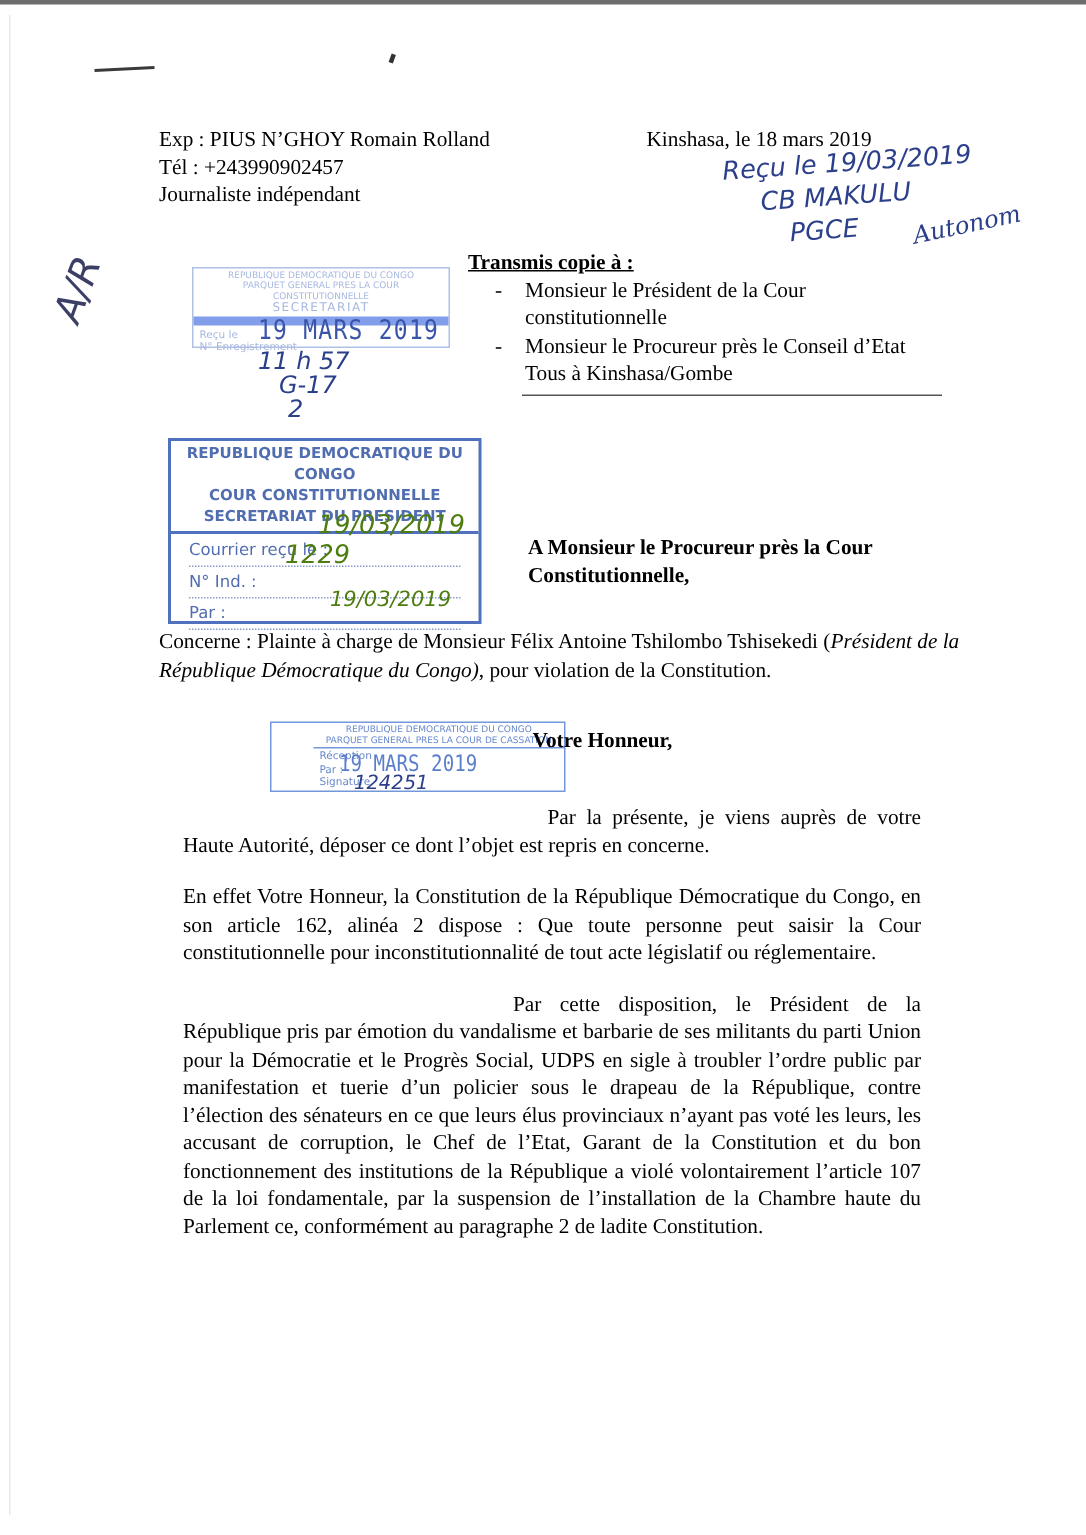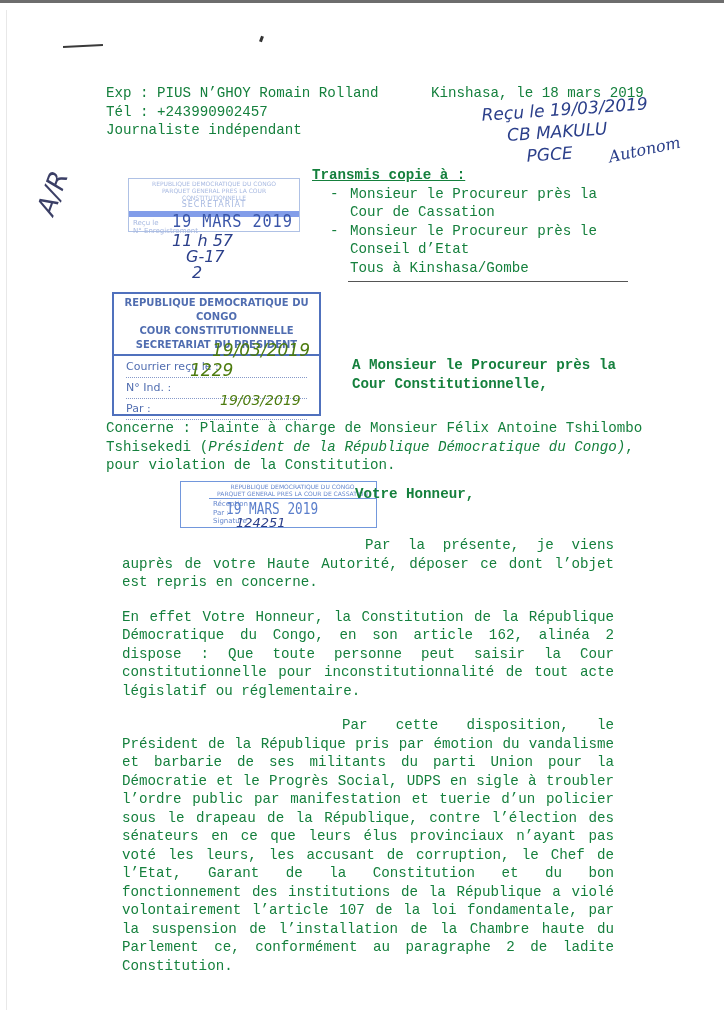--- a/index.html
+++ b/index.html
@@ -1,21 +1,21 @@
 <!DOCTYPE html>
 <html><head>
 <meta charset="utf-8">
 <style>
   html, body { margin: 0; padding: 0; }
   body { width: 724px; height: 1023px; background: #ffffff; position: relative; overflow: hidden;
          font-family: "Liberation Serif", serif; color: #2a2a2a; }
   .page-edge-top { position: absolute; left: 0; top: 0; width: 724px; height: 3px; background: #6d6d6d; }
   .page-edge-left { position: absolute; left: 6px; top: 10px; width: 1px; height: 1000px; background: #e8e8e8; }
   .abs { position: absolute; }
-  .serif { font-family: Liberation Mono, monospace; font-size: 14.2px; line-height: 18.5px; color: #15803d; }
+  .serif { font-family: Liberation Serif, serif; font-size: 14.2px; line-height: 18.5px; color: #000000; }
   .hand { font-family: "DejaVu Sans", sans-serif; font-style: italic; color: #2b3f8a; }
   .dash-mark { position: absolute; left: 63px; top: 45px; width: 40px; height: 2px; background: #3a3a3a; transform: rotate(-3deg); }
   .dot-mark { position: absolute; left: 260px; top: 36px; width: 3px; height: 6px; background: #333; transform: rotate(20deg); }
   .ar-mark { position: absolute; left: 30px; top: 178px; font-size: 26px; transform: rotate(-70deg); color: #3b3f66; }
 
   .sender { left: 106px; top: 84px; }
   .sender div { white-space: nowrap; }
   .dateline { left: 431px; top: 84px; white-space: nowrap; }
   .recu-note { left: 483px; top: 98px; font-size: 17px; line-height: 22px; transform: rotate(-4deg); white-space: nowrap; }
   .recu-note .l2 { padding-left: 24px; }
@@ -80,21 +80,21 @@
 <div class="abs hand recu-note">
   <div>Reçu le 19/03/2019</div>
   <div class="l2">CB MAKULU</div>
   <div class="l3">PGCE</div>
 </div>
 <div class="abs recu-sign">Autonom</div>
 
 <div class="abs serif copies">
   <div class="heading">Transmis copie à :</div>
   <ul>
-    <li>Monsieur le Procureur près la Cour de Cassation</li>
+    <li>Monsieur le Président de la Cour constitutionnelle</li>
     <li>Monsieur le Procureur près le Conseil d’Etat</li>
   </ul>
   <div class="tous">Tous à Kinshasa/Gombe</div>
   <div class="rule"></div>
 </div>
 
 <div class="stamp stamp1">
   <div class="top">
     <div>REPUBLIQUE DEMOCRATIQUE DU CONGO</div>
     <div>PARQUET GENERAL PRES LA COUR CONSTITUTIONNELLE</div>

